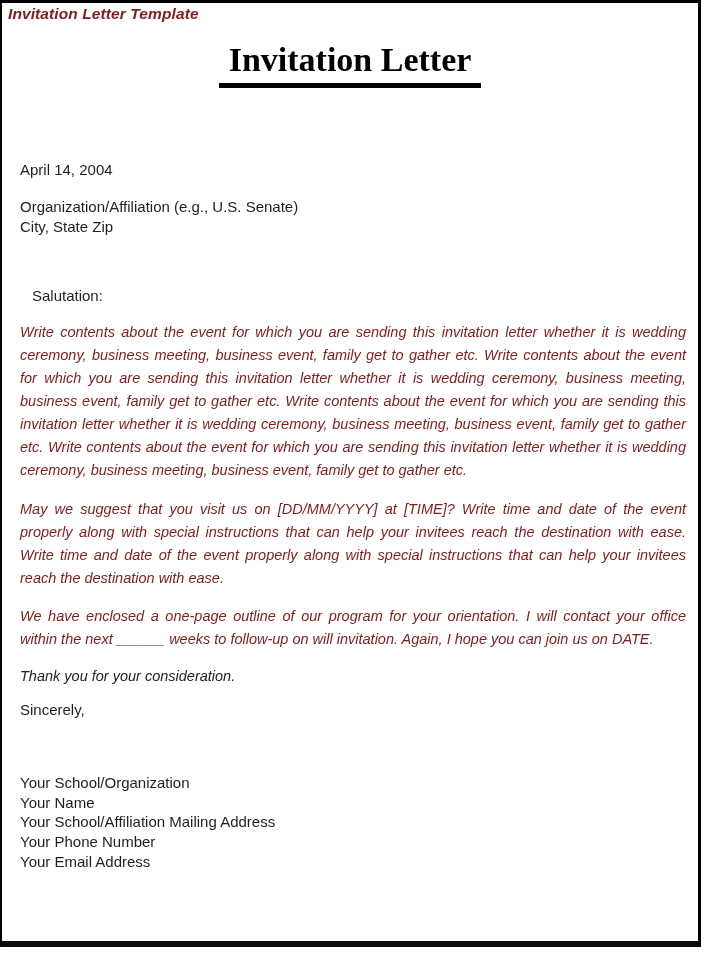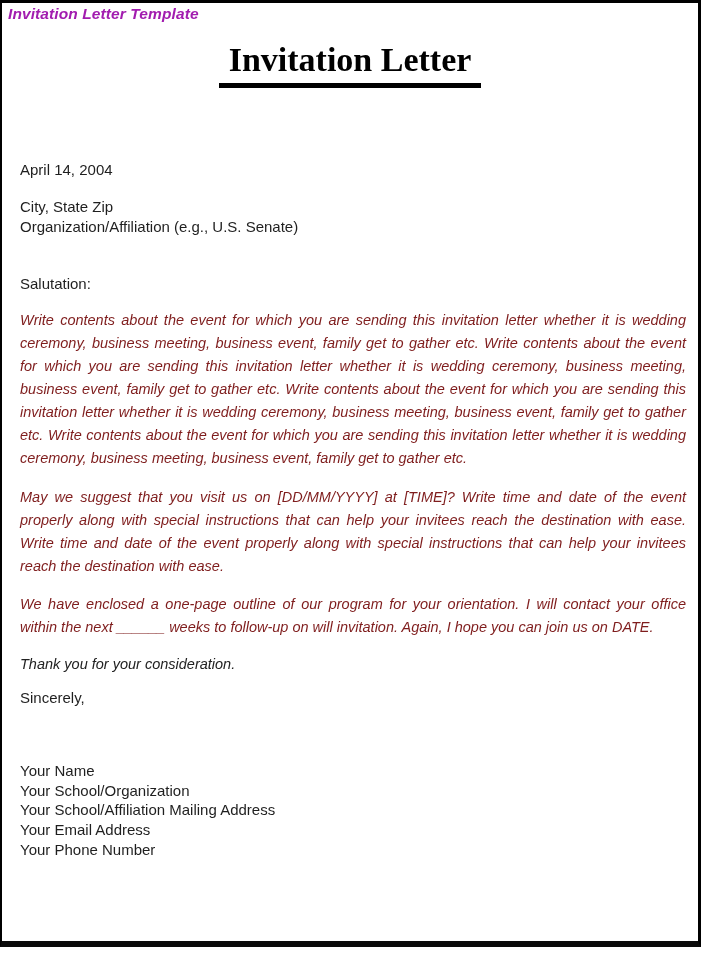--- a/index.html
+++ b/index.html
@@ -29,21 +29,21 @@
     border-bottom: 6px solid #0a0a0a;
     overflow: hidden;
   }
   .header-label {
     position: absolute;
     top: 2px;
     left: 6px;
     font-size: 15.5px;
     font-weight: bold;
     font-style: italic;
-    color: #a21caf;
+    color: #7f1d1d;
     letter-spacing: 0.1px;
   }
   .title-wrap {
     margin: 0;
     padding-top: 37px;
     text-align: center;
   }
   .title-text {
     display: inline-block;
     font-family: "Liberation Serif", serif;
@@ -64,21 +64,21 @@
     line-height: 20px;
   }
   .recipient {
     padding-top: 17px;
   }
   .recipient .line {
     font-size: 15px;
     line-height: 19.7px;
   }
   .salutation {
-    margin: 0;
+    margin: 12px;
     padding-top: 37px;
     font-size: 15px;
     line-height: 20px;
   }
   .bodypar {
     margin: 15px 0 0 0;
     font-size: 14.5px;
     line-height: 23.1px;
     font-style: italic;
     text-align: justify;
@@ -111,38 +111,38 @@
 
   <div class="header-label">Invitation Letter Template</div>
 
   <h1 class="title-wrap"><span class="title-text">Invitation Letter</span></h1>
 
   <div class="content">
 
     <p class="date">April 14, 2004</p>
 
     <div class="recipient">
+      <div class="line">Organization/Affiliation (e.g., U.S. Senate)</div>
       <div class="line">City, State Zip</div>
-      <div class="line">Organization/Affiliation (e.g., U.S. Senate)</div>
     </div>
 
     <p class="salutation">Salutation:</p>
 
     <p class="bodypar">Write contents about the event for which you are sending this invitation letter whether it is wedding ceremony, business meeting, business event, family get to gather etc. Write contents about the event for which you are sending this invitation letter whether it is wedding ceremony, business meeting, business event, family get to gather etc. Write contents about the event for which you are sending this invitation letter whether it is wedding ceremony, business meeting, business event, family get to gather etc. Write contents about the event for which you are sending this invitation letter whether it is wedding ceremony, business meeting, business event, family get to gather etc.</p>
 
     <p class="bodypar">May we suggest that you visit us on [DD/MM/YYYY] at [TIME]?  Write time and date of the event properly along with special instructions that can help your invitees reach the destination with ease. Write time and date of the event properly along with special instructions that can help your invitees reach the destination with ease.</p>
 
     <p class="bodypar">We have enclosed a one-page outline of our program for your orientation.  I will contact your office within the next ______ weeks to follow-up on will invitation.  Again, I hope you can join us on DATE.</p>
 
     <p class="closing">Thank you for your consideration.</p>
 
     <p class="signoff">Sincerely,</p>
 
     <div class="signature">
+      <div class="line">Your School/Organization</div>
       <div class="line">Your Name</div>
-      <div class="line">Your School/Organization</div>
       <div class="line">Your School/Affiliation Mailing Address</div>
+      <div class="line">Your Phone Number</div>
       <div class="line">Your Email Address</div>
-      <div class="line">Your Phone Number</div>
     </div>
 
   </div>
 </div>
 
 </body></html>

